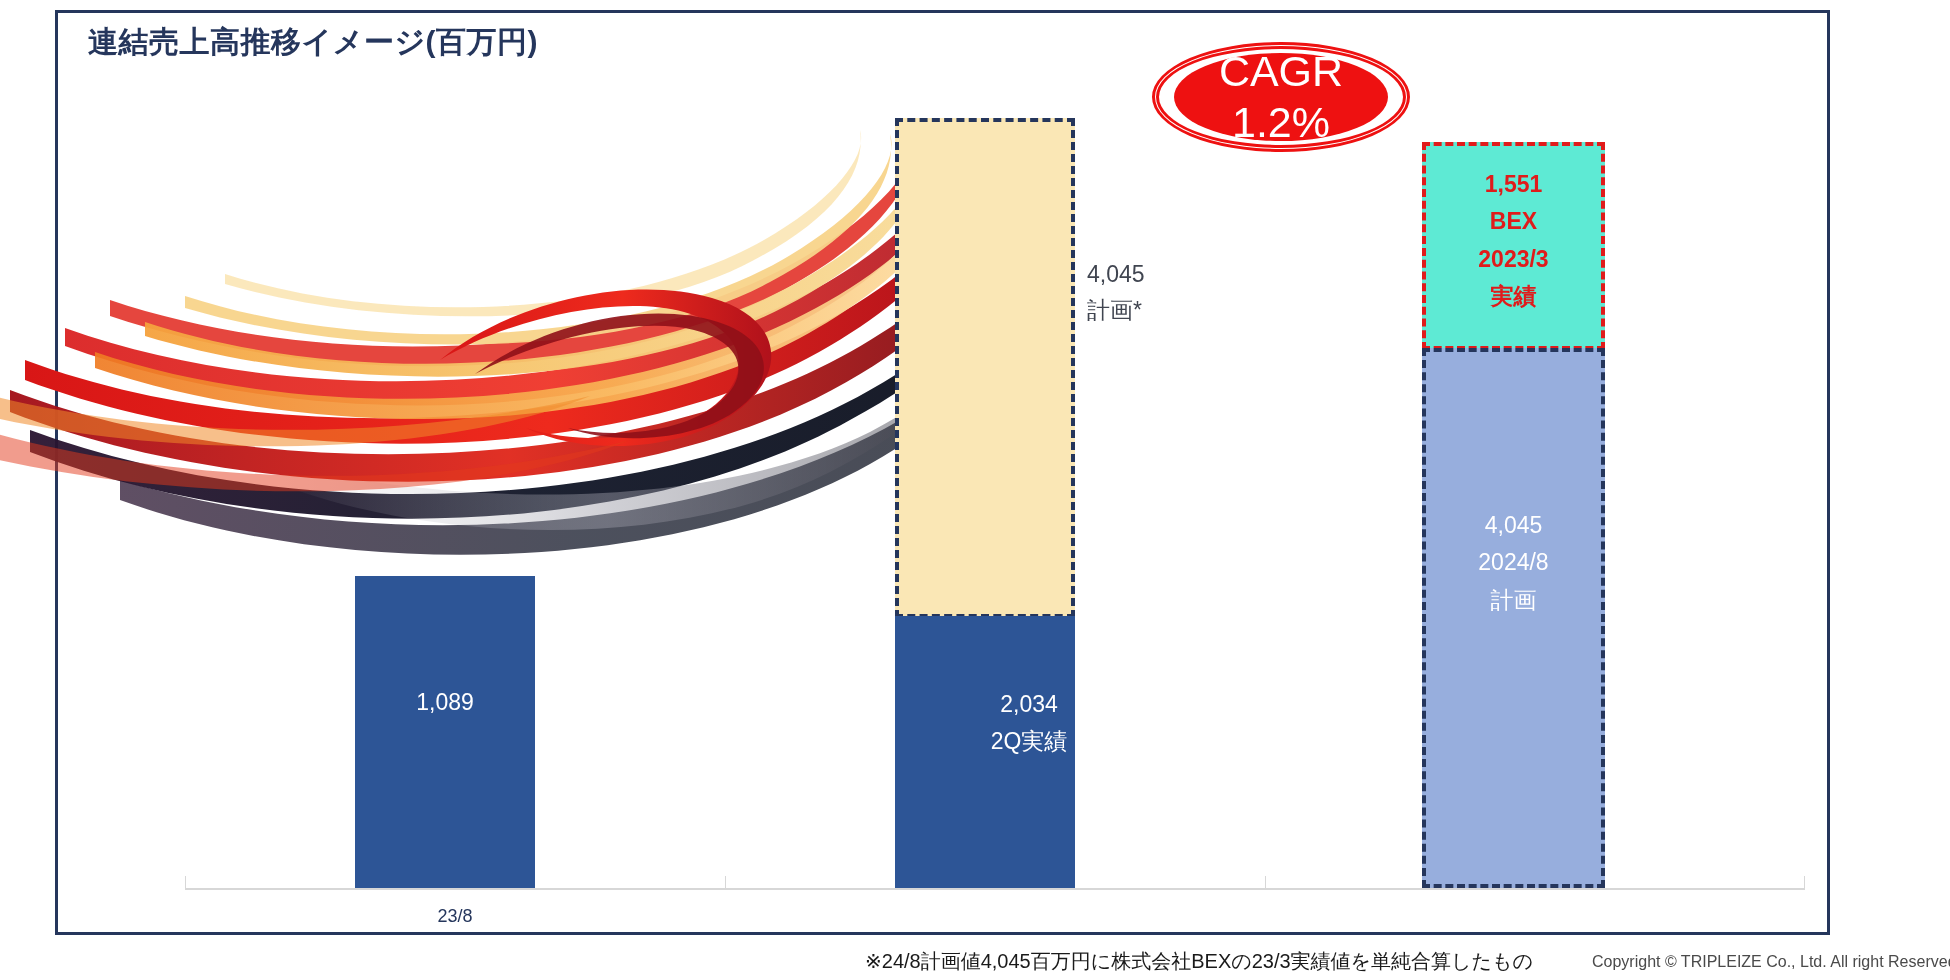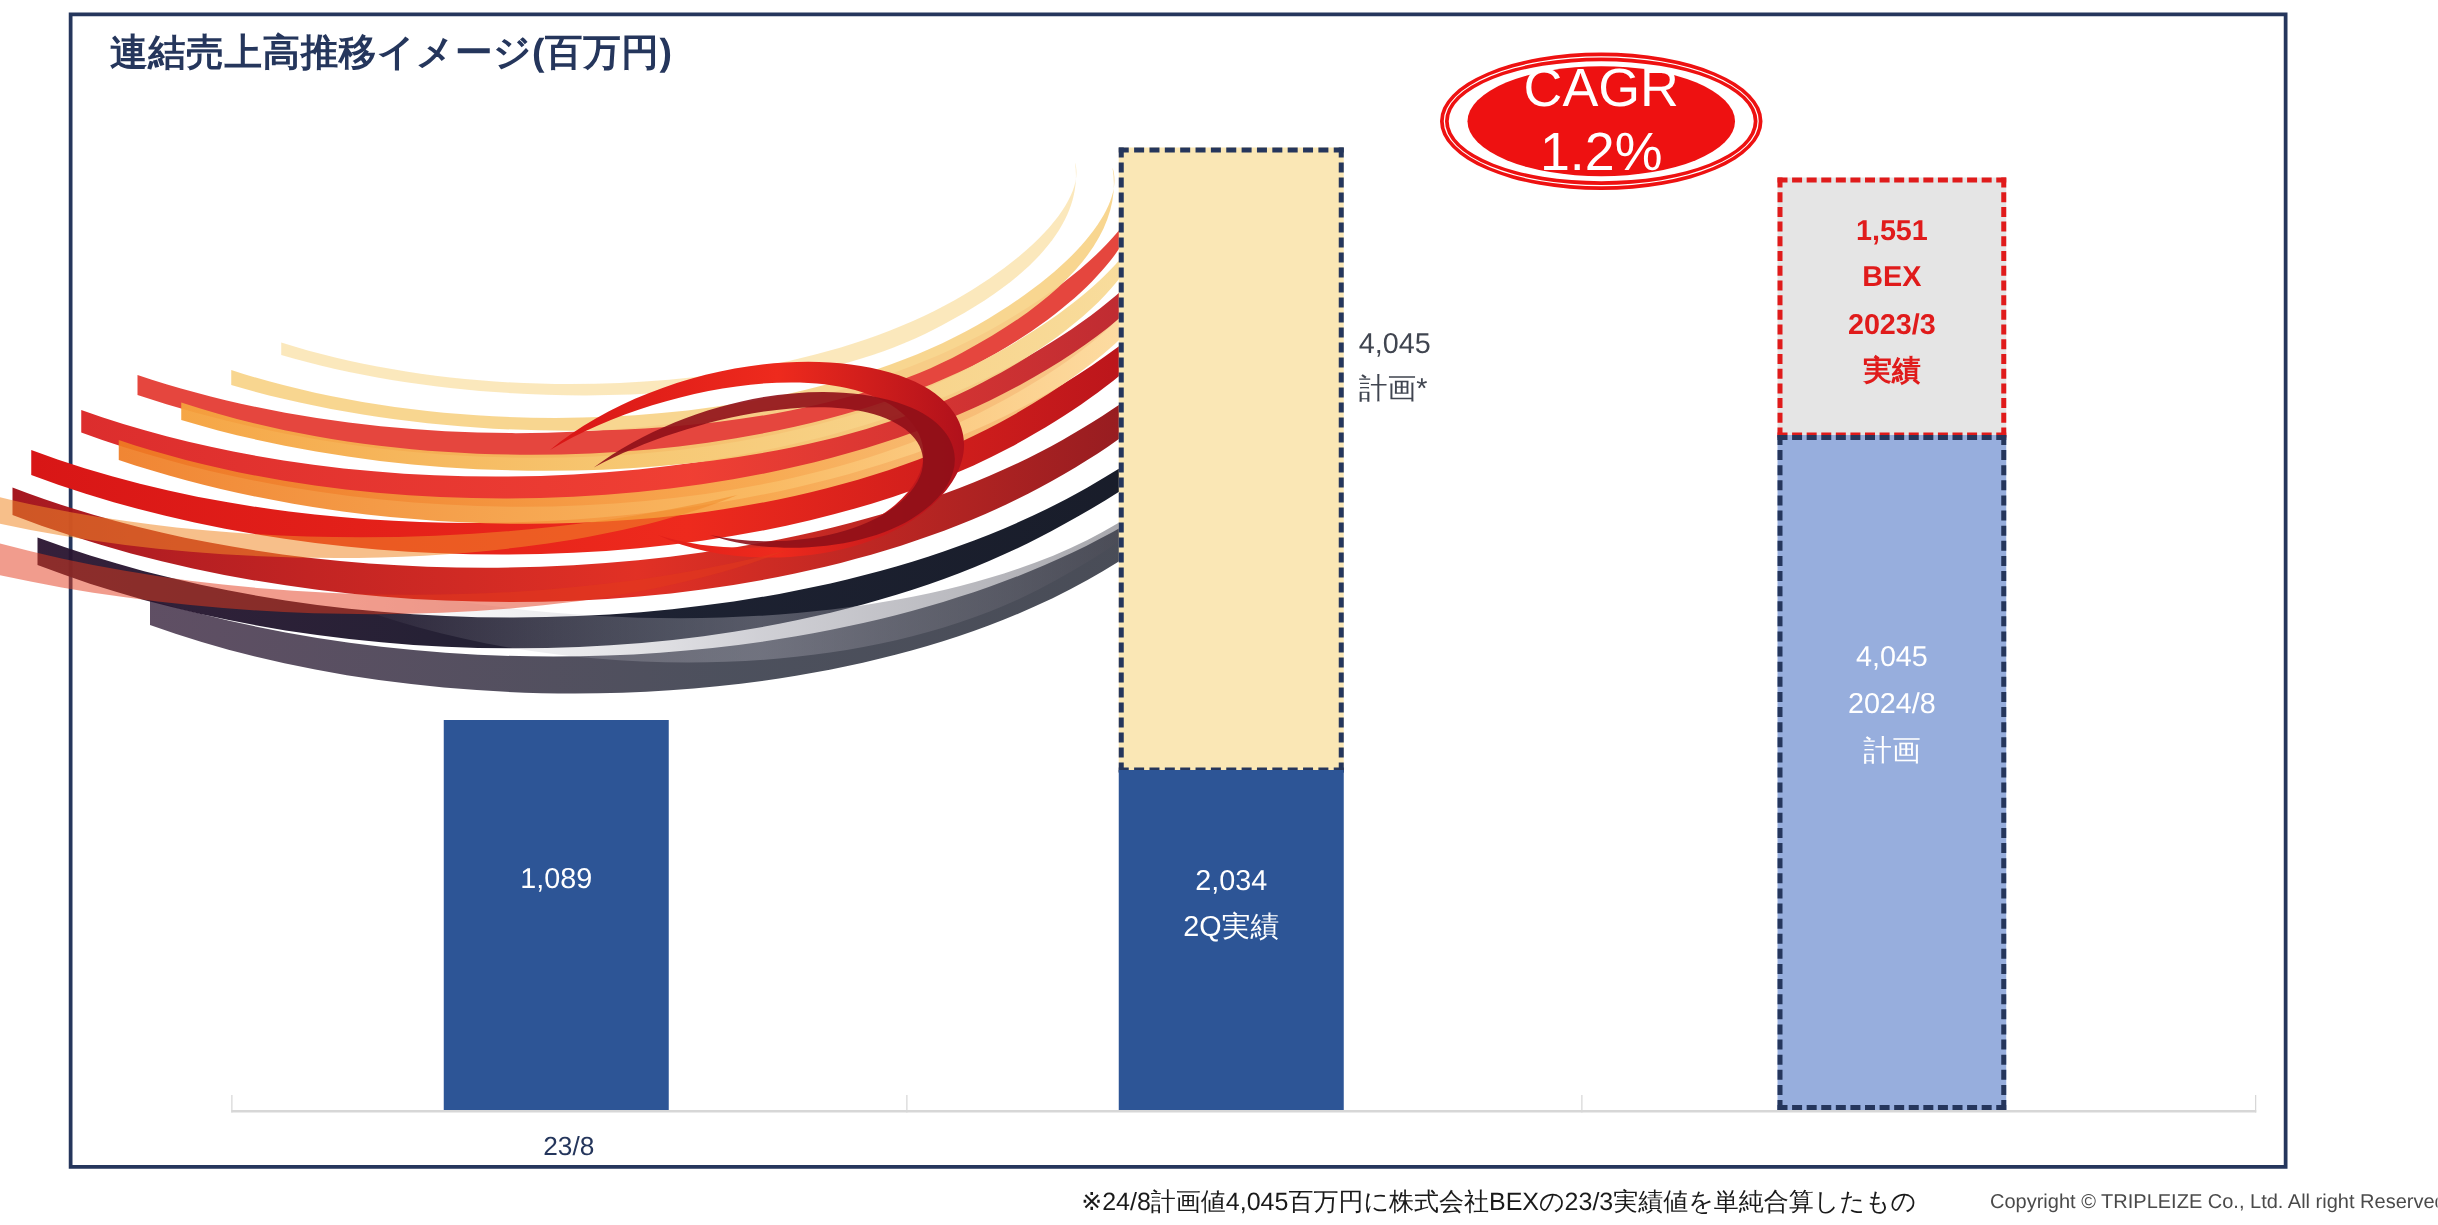--- a/index.html
+++ b/index.html
@@ -36,39 +36,39 @@
   }
   #axis-line{
     position:absolute;left:0px;top:828px;width:1620px;height:2px;
     background:#d7d7d7;
   }
   .axis-tick{
     position:absolute;top:816px;width:1px;height:14px;background:#d7d7d7;
   }
   .cat-label{
     position:absolute;top:846px;width:540px;text-align:center;
-    font-size:21px;color:#25365c;
+    font-size:18px;color:#25365c;
   }
 
   
   .bar{position:absolute;bottom:2px;}
 
   .bar-solid{
     background:#2d5596;
   }
   .bar-light{
     background:#97aedd;
     border:4px dashed #25365c;box-sizing:border-box;
   }
   .bar-yellow-navy{
     background:#fae7b5;
     border:4px dashed #25365c;box-sizing:border-box;
   }
   .bar-yellow-red{
-    background:#e5e5e5;
+    background:#5eead4;
     border:4px dashed #e01b1b;box-sizing:border-box;
   }
 
   .bar-text{
     position:absolute;left:0;width:100%;text-align:center;
     line-height:1.62;white-space:pre-line;
   }
   .txt-white{color:#ffffff;font-size:23px;}
   .txt-red{color:#e01b1b;font-size:23px;font-weight:700;}
 
@@ -211,21 +211,21 @@
   <div class="axis-tick" style="left:1080px;"></div>
   <div class="axis-tick" style="left:1619px;"></div>
 
   <div class="bar bar-solid" style="left:170px;width:180px;height:312px;">
     <div class="bar-text txt-white" style="top:108px;">1,089</div>
   </div>
 
   <div class="bar bar-yellow-navy" style="left:710px;width:180px;height:500px;bottom:272px;"></div>
 
   <div class="bar bar-solid" style="left:710px;width:180px;height:272px;">
-    <div class="bar-text txt-white" style="top:70px;">2,034
+    <div class="bar-text txt-white" style="top:70px;padding-left:44px;">2,034
 2Q実績</div>
   </div>
 
   <div id="mid-top-label" style="left:902px;top:197px;">4,045
 計画*</div>
 
   <div class="bar bar-yellow-red" style="left:1237px;width:183px;height:208px;bottom:540px;">
     <div class="bar-text txt-red" style="top:20px;">1,551
 BEX
 2023/3

